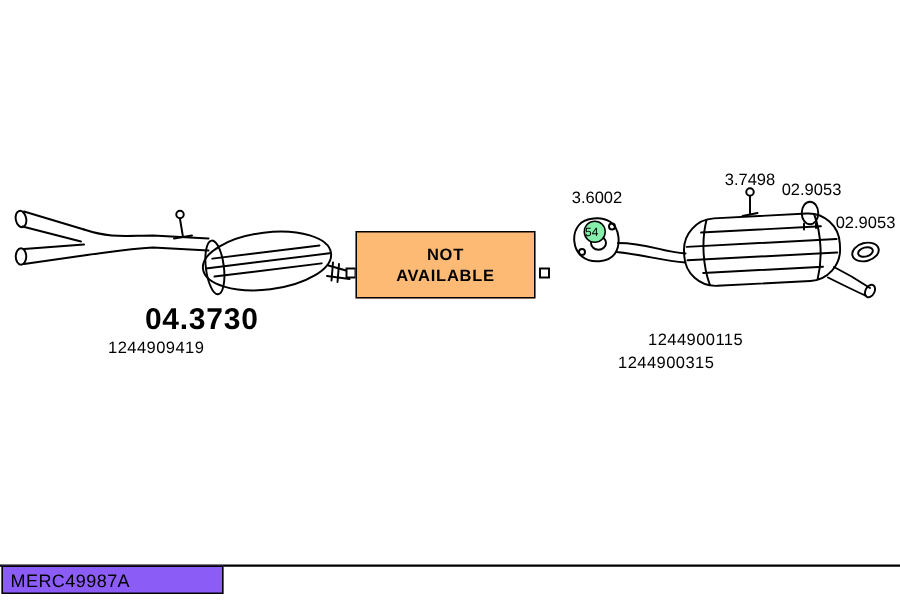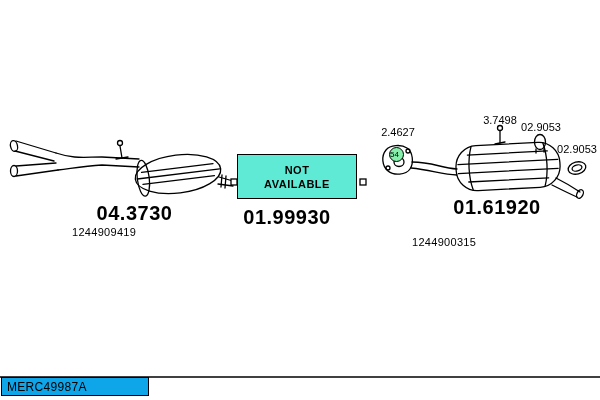--- a/index.html
+++ b/index.html
@@ -7,29 +7,29 @@
     position:relative;width:600px;height:400px;background:#fff;
     font-family:"Liberation Sans",sans-serif;color:#000;overflow:hidden;
   }
   .abs{position:absolute;}
   .code-big{font-size:20px;font-weight:600;text-align:center;letter-spacing:0.5px;}
   .pn{font-size:11px;text-align:left;letter-spacing:0.3px;}
   .small-code{font-size:11px;text-align:center;}
   .na-box{
     left:237px;top:154px;width:120px;height:45px;border:1.5px solid #000;
     display:flex;flex-direction:column;align-items:center;justify-content:center;gap:2px;
-    font-size:11px;font-weight:700;letter-spacing:0.5px;background:#5eead4;box-sizing:border-box;
+    font-size:11px;font-weight:700;letter-spacing:0.5px;background:#fdba74;box-sizing:border-box;
   }
   .badge{
     left:389px;top:147px;width:15px;height:15px;border:1px solid #000;border-radius:50%;
     font-size:8px;line-height:14px;text-align:left;background:#86efac;box-sizing:border-box;
   }
   .footer-box{
     left:1px;top:377px;width:148px;height:19px;border:1.5px solid #000;box-sizing:border-box;
-    display:flex;align-items:center;padding-left:5px;font-size:12px;letter-spacing:0.3px;background:#0ea5e9;
+    display:flex;align-items:center;padding-left:5px;font-size:12px;letter-spacing:0.3px;background:#8b5cf6;
   }
   svg{position:absolute;left:0;top:0;}
 </style>
 </head>
 <body>
 
 <div class="canvas">
 
   <svg width="600" height="400" viewBox="0 0 600 400">
     <g stroke="#000" stroke-width="1.3" fill="none" stroke-linecap="round">
@@ -121,26 +121,25 @@
   <div class="abs na-box">
     <span>NOT</span>
     <span>AVAILABLE</span>
   </div>
 
   <div class="abs badge">54</div>
 
   <div class="abs code-big" style="left:72px;top:202px;width:125px;">04.3730</div>
   <div class="abs pn" style="left:72px;top:226px;width:125px;">1244909419</div>
 
-  <div class="abs code-big" style="left:232px;top:206px;width:110px;">01.99930</div>
 
-  <div class="abs code-big" style="left:432px;top:196px;width:130px;">01.61920</div>
+  <div class="abs pn" style="left:432px;top:221px;width:130px;">1244900115</div>
   <div class="abs pn" style="left:412px;top:236px;width:130px;">1244900315</div>
 
-  <div class="abs small-code" style="left:368px;top:126px;width:60px;">2.4627</div>
+  <div class="abs small-code" style="left:368px;top:126px;width:60px;">3.6002</div>
   <div class="abs small-code" style="left:470px;top:114px;width:60px;">3.7498</div>
   <div class="abs small-code" style="left:511px;top:121px;width:60px;">02.9053</div>
   <div class="abs small-code" style="left:549px;top:143px;width:56px;">02.9053</div>
 
   <div class="abs footer-box">
     <span>MERC49987A</span>
   </div>
 
 </div>
 

